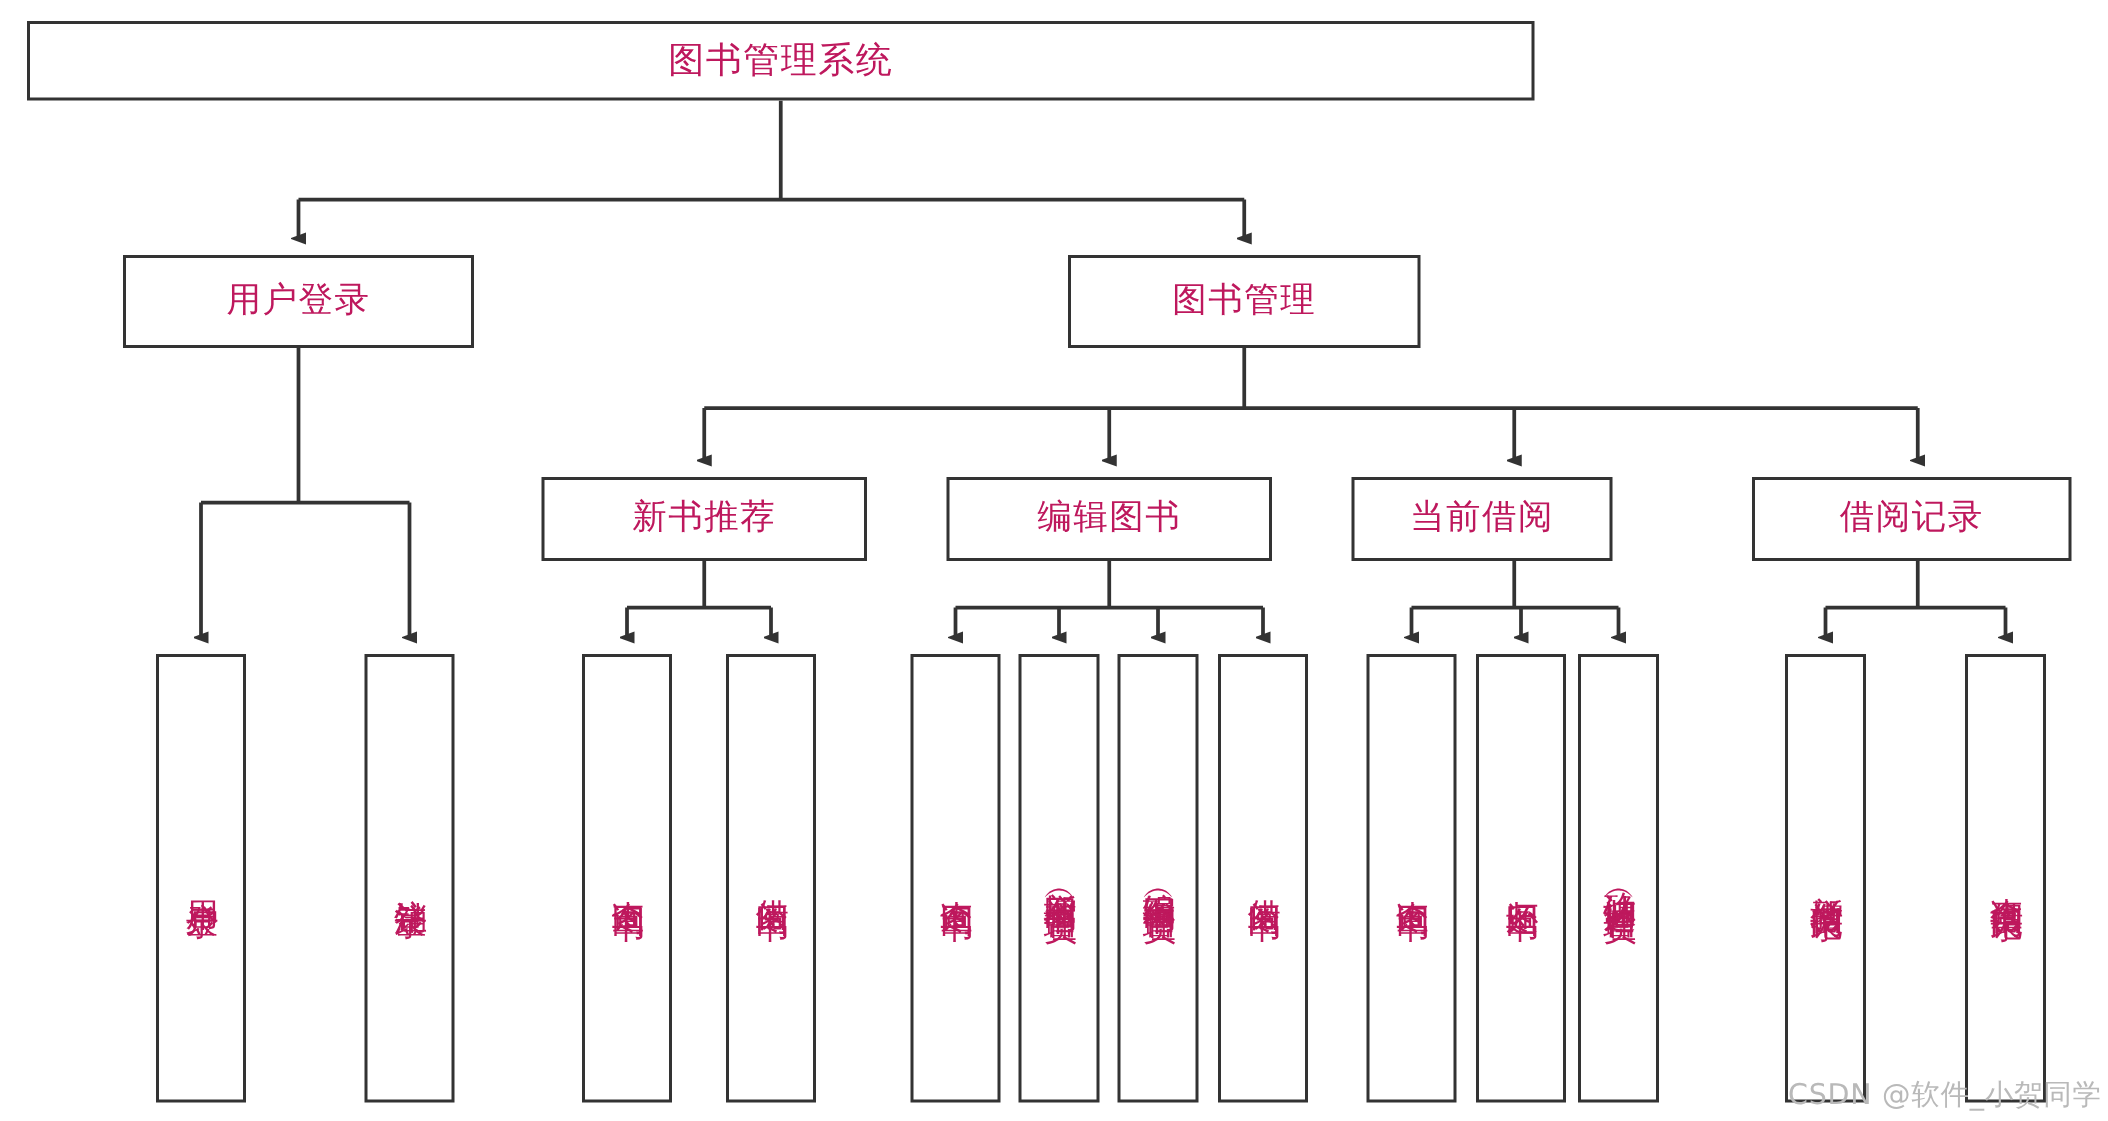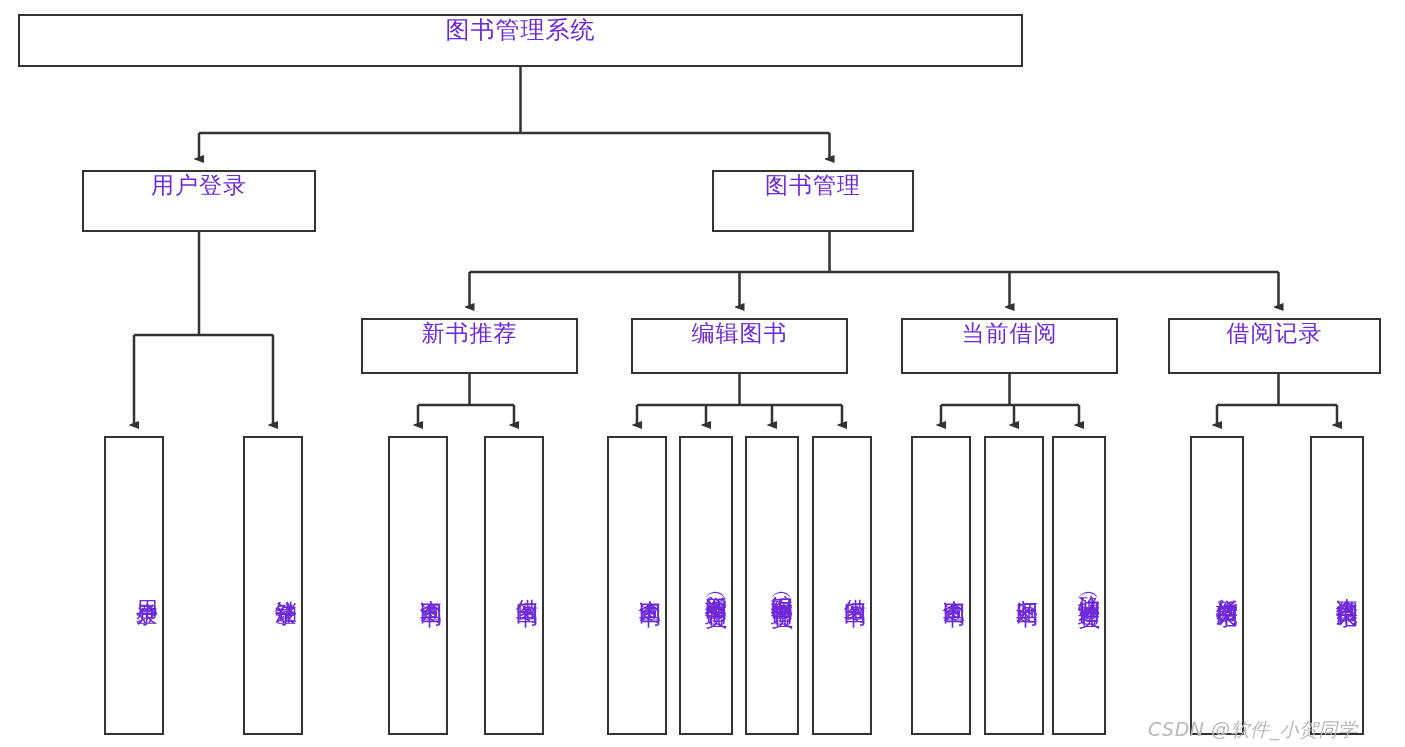--- a/index.html
+++ b/index.html
@@ -24,23 +24,23 @@
     width: 1405px;
     height: 747px;
     pointer-events: none;
   }
   .node {
     position: absolute;
     box-sizing: border-box;
     border: 2px solid #333333;
     background: #ffffff;
     display: flex;
-    align-items: flex-start;
+    align-items: center;
     justify-content: center;
-    color: #6d28d9;
+    color: #be185d;
     z-index: 2;
   }
   .node.horiz {
     font-size: 23px;
     letter-spacing: 1px;
     line-height: 1.2;
   }
   .node.vert {
     writing-mode: vertical-rl;
     text-orientation: upright;
@@ -116,30 +116,30 @@
       </g>
   </svg>
 
   <div id="nodes-layer">
       <div class="node horiz root" style="left: 18px; top: 14px; width: 1005px; height: 53px;">
         <span>图书管理系统</span>
       </div>
       <div class="node horiz" style="left: 82px; top: 170px; width: 234px; height: 62px;">
         <span>用户登录</span>
       </div>
-      <div class="node horiz" style="left: 712px; top: 170px; width: 202px; height: 62px;">
+      <div class="node horiz" style="left: 712px; top: 170px; width: 235px; height: 62px;">
         <span>图书管理</span>
       </div>
       <div class="node horiz" style="left: 361px; top: 318px; width: 217px; height: 56px;">
         <span>新书推荐</span>
       </div>
       <div class="node horiz" style="left: 631px; top: 318px; width: 217px; height: 56px;">
         <span>编辑图书</span>
       </div>
-      <div class="node horiz" style="left: 901px; top: 318px; width: 217px; height: 56px;">
+      <div class="node horiz" style="left: 901px; top: 318px; width: 174px; height: 56px;">
         <span>当前借阅</span>
       </div>
       <div class="node horiz" style="left: 1168px; top: 318px; width: 213px; height: 56px;">
         <span>借阅记录</span>
       </div>
       <div class="node vert" style="left: 104px; top: 436px; width: 60px; height: 299px;">
         <span class="vlabel">用户登录</span>
       </div>
       <div class="node vert" style="left: 243px; top: 436px; width: 60px; height: 299px;">
         <span class="vlabel">注销登录</span>
@@ -172,15 +172,15 @@
         <span class="vlabel">确认归还（管理员）</span>
       </div>
       <div class="node vert" style="left: 1190px; top: 436px; width: 54px; height: 299px;">
         <span class="vlabel">新增借阅记录</span>
       </div>
       <div class="node vert" style="left: 1310px; top: 436px; width: 54px; height: 299px;">
         <span class="vlabel">查询借阅记录</span>
       </div>
     </div>
 
-  <div id="watermark" style="left: 1148px; top: 717px; font-style: italic;">CSDN @软件_小贺同学</div>
+  <div id="watermark" style="left: 1192px; top: 717px;">CSDN @软件_小贺同学</div>
 
 </div>
 
 </body></html>

